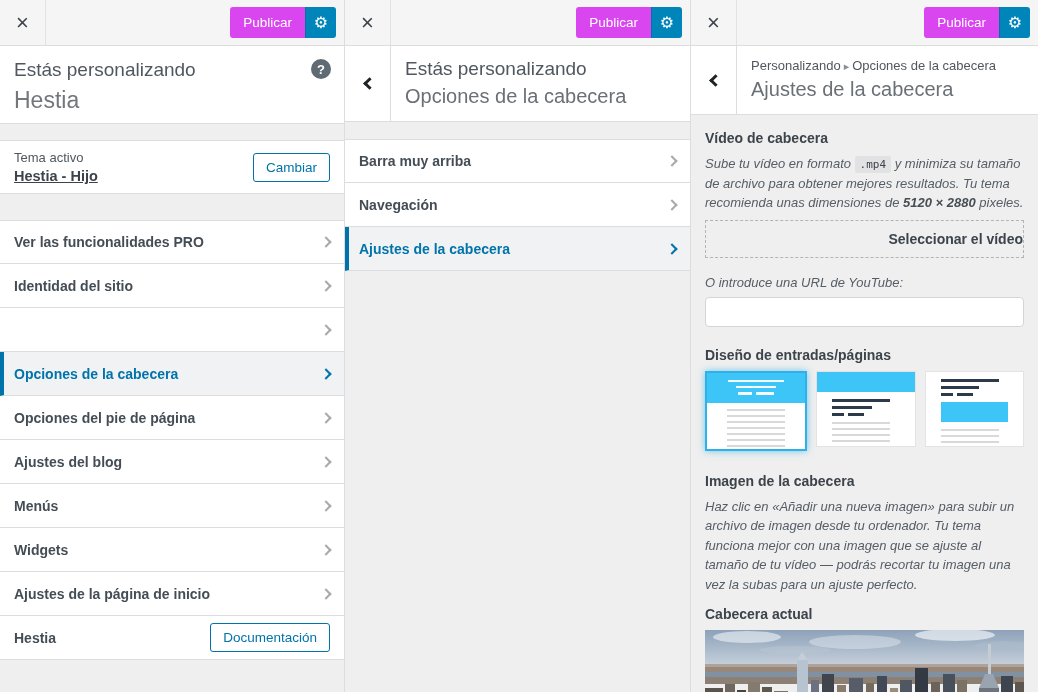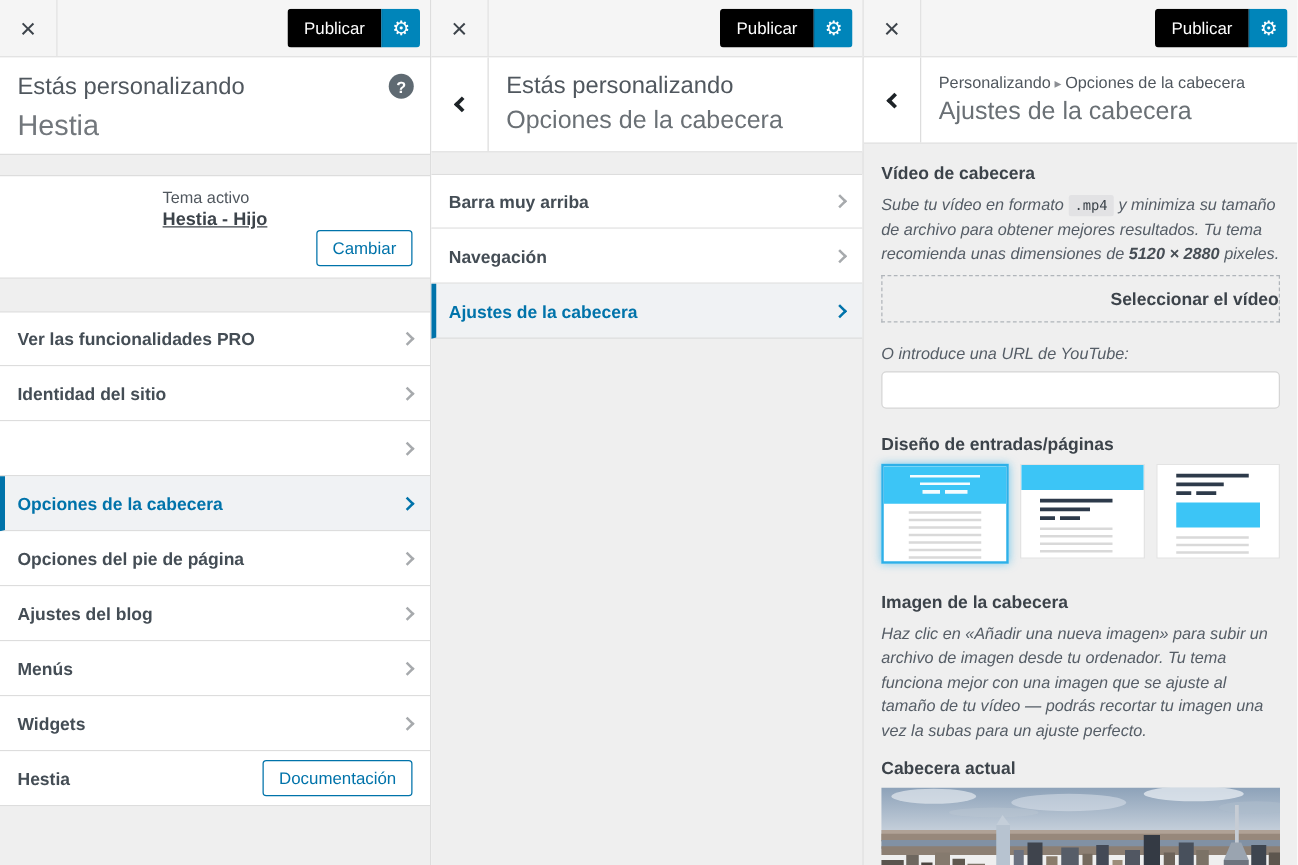--- a/index.html
+++ b/index.html
@@ -13,42 +13,42 @@
   .panel { height:692px; background:#efefef; border-right:1px solid #ddd; position:relative; overflow:hidden; }
   #panel1 { width:345px; }
   #panel2 { width:346px; }
   #panel3 { width:347px; border-right:none; }
 
   
   .topbar { height:46px; background:#f5f5f5; border-bottom:1px solid #ddd; display:flex; align-items:stretch; }
   .close-btn { width:46px; border-right:1px solid #e2e2e2; display:flex; align-items:center; justify-content:center;
     font-size:22px; color:#3c434a; cursor:pointer; line-height:1; }
   .pub-group { margin-left:auto; align-self:center; margin-right:8px; display:flex; height:31px; border-radius:3px; overflow:hidden; }
-  .pub-btn { background:#000000; color:#fff; border:none; font-family:inherit; font-size:13.5px; padding:0 13px;
+  .pub-btn { background:#d946ef; color:#fff; border:none; font-family:inherit; font-size:13.5px; padding:0 13px;
     display:flex; align-items:center; cursor:pointer; }
   .gear-btn { background:#0085ba; color:#fff; border:none; border-left:1px solid rgba(0,0,0,.12); width:31px;
     display:flex; align-items:center; justify-content:center; font-size:16px; cursor:pointer; }
 
   
   .pane-head { background:#fff; border-bottom:1px solid #ddd; display:flex; }
   #panel1 .pane-head { padding:13px 14px 14px; display:block; position:relative; height:78px; }
   .kicker { font-size:19px; color:#50575e; }
   .big-title { font-size:23px; font-weight:400; color:#72777c; margin-top:6px; }
   .help-icon { position:absolute; right:13px; top:13px; width:20px; height:20px; border-radius:50%;
     background:#5f6a72; color:#fff; font-size:13px; font-weight:bold; display:flex; align-items:center; justify-content:center; cursor:pointer; }
   .back-col { width:46px; border-right:1px solid #ddd; display:flex; align-items:center; justify-content:center; cursor:pointer; flex:none; }
   .back-ic { width:9px; height:9px; border-left:3px solid #1d2327; border-bottom:3px solid #1d2327; transform:rotate(45deg); margin-left:3px; }
   .head-body { padding:12px 14px 13px; min-width:0; }
   .sub-title { font-size:20px; font-weight:400; color:#6a7075; margin-top:5px; white-space:nowrap; }
   .crumb { font-size:13px; color:#50575e; white-space:nowrap; }
   .crumb-sep { color:#8c8f94; padding:0 3px; font-size:11px; }
 
   
   .theme-block { margin-top:16px; background:#fff; border-top:1px solid #ddd; border-bottom:1px solid #ddd;
-    padding:9px 14px; display:flex; align-items:center;flex-direction:column; }
+    padding:9px 14px; display:flex; align-items:center; }
   .theme-label { font-size:13px; color:#50575e; }
   .theme-name { font-size:14.5px; font-weight:bold; color:#3c434a; margin-top:3px;text-decoration:underline; }
   .btn-outline { margin-left:auto; background:#fff; border:1px solid #0073aa; color:#0073aa; border-radius:3px;
     font-family:inherit; font-size:13.5px; padding:6px 12px; cursor:pointer; }
 
   .menu { margin-top:26px; }
   .menu-tight { margin-top:17px; }
   .row { height:44px; background:#fff; border-bottom:1px solid #ddd; display:flex; align-items:center;
     padding:0 14px; cursor:pointer; }
   .menu .row:first-child, .menu-tight .row:first-child { border-top:1px solid #ddd; }
@@ -141,20 +141,24 @@
     <div class="row">
       <span class="row-label">Ajustes del blog</span>
       <span class="chev"></span>
     </div>
     <div class="row">
       <span class="row-label">Menús</span>
       <span class="chev"></span>
     </div>
     <div class="row">
       <span class="row-label">Widgets</span>
+      <span class="chev"></span>
+    </div>
+    <div class="row">
+      <span class="row-label">Ajustes de la página de inicio</span>
       <span class="chev"></span>
     </div>
     <div class="foot-row">
       <span class="foot-label">Hestia</span>
       <button class="btn-outline">Documentación</button>
     </div>
   </div>
 </div>
 
 <div class="panel" id="panel2">

